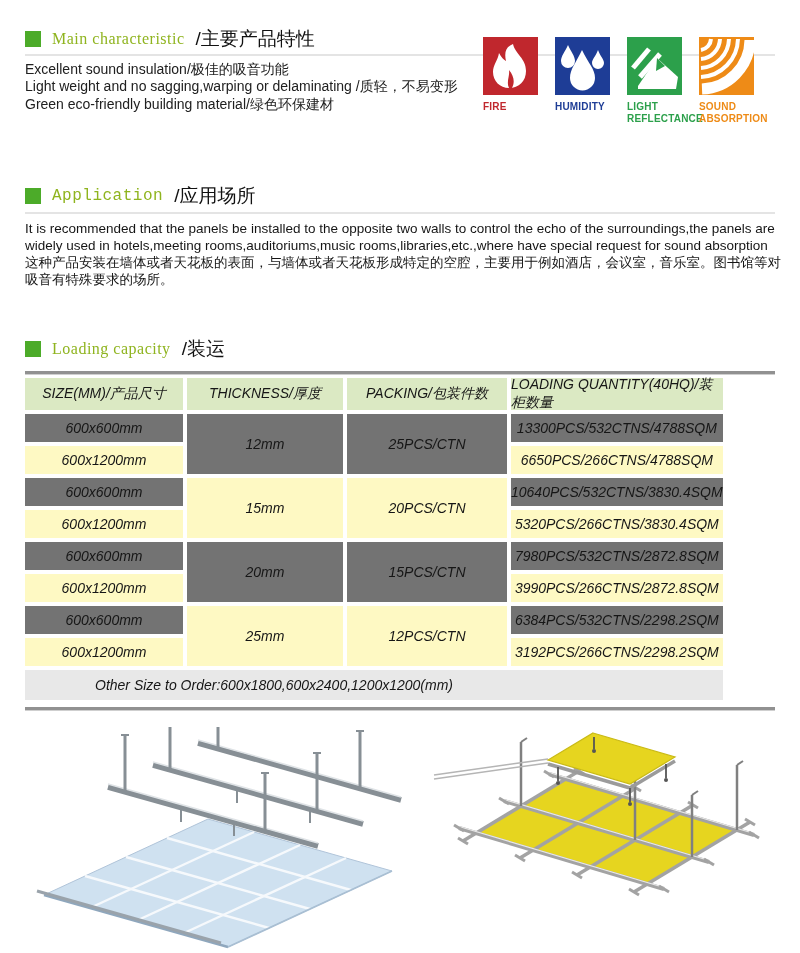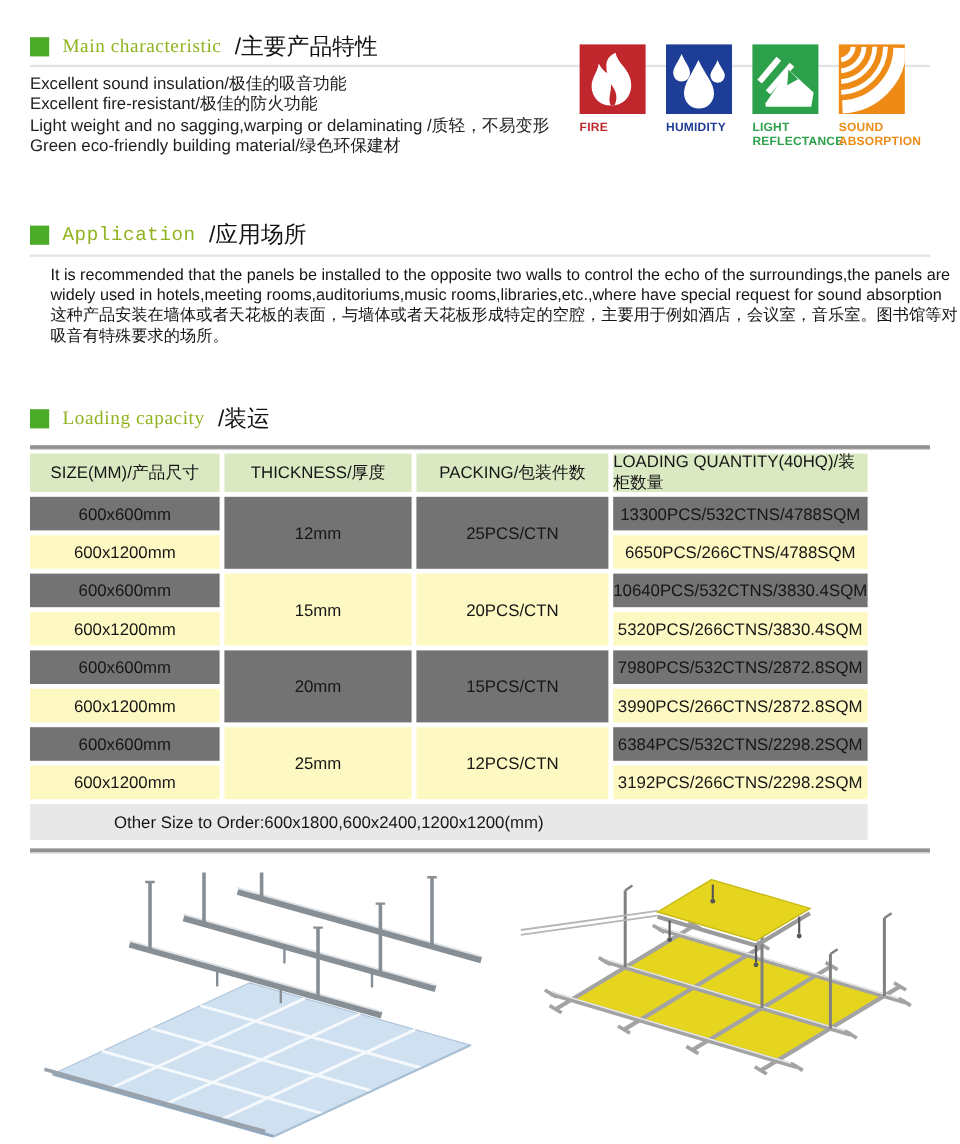--- a/index.html
+++ b/index.html
@@ -14,26 +14,26 @@
   .hr-dark{position:absolute;left:25px;width:750px;height:3px;background:#919191;border-bottom:1px solid #cfcfcf;}
   
   .features{position:absolute;left:25px;top:61px;font-size:14px;line-height:17.4px;color:#202020;}
   
   .badges{position:absolute;left:483px;top:37px;display:flex;gap:17px;justify-content:space-between;}
   .badge{width:55px;}
   .sq{width:55px;height:58px;position:relative;}
   .sq svg{position:absolute;inset:0;}
   .blabel{width:78px;margin-top:6px;font-size:10px;font-weight:bold;line-height:11.5px;letter-spacing:.2px;}
   
-  .para{position:absolute;left:42px;top:220px;width:757px;font-size:13.5px;line-height:17px;color:#151515;}
+  .para{position:absolute;left:25px;top:220px;width:757px;font-size:13.5px;line-height:17px;color:#151515;}
   .para .zh{display:block;}
   
   .ltable{position:absolute;left:25px;top:378px;width:688px;display:grid;
           grid-template-columns:158px 156px 160px 1fr;
-          grid-template-rows:32px repeat(8,28px) 30px;gap:4px;font-size:14px;}
+          grid-template-rows:32px repeat(8,28px) 30px;gap:4px;font-size:14px;font-style:italic;}
   .cell{display:flex;align-items:center;justify-content:center;color:#161616;}
   .h{background:#dbe9c3;}
   .g{background:#737373;}
   .n{background:#fef9c3;}
   .f{background:#e8e8e8;justify-content:flex-start;padding-left:70px;}
   
   .diag{position:absolute;top:726px;width:390px;height:227px;}
   .diag-left{left:13px;}
   .diag-right{left:398px;}
 </style>
@@ -44,21 +44,20 @@
 
   <div class="sec-header" style="top:26px;">
     <span class="bullet" style="background: rgb(76, 171, 41);"></span>
     <span class="t-en" style="color: rgb(143, 180, 31);">Main characteristic</span>
       <span class="t-zh">/主要产品特性</span>
   </div>
   <div class="hr-light" style="top:54px;"></div>
 
   <div class="features">
     <div>Excellent sound insulation/极佳的吸音功能</div>
-    <div>Excellent fire-resistant/极佳的防火功能</div>
     <div>Light weight and no sagging,warping or delaminating /质轻，不易变形</div>
     <div>Green eco-friendly building material/绿色环保建材</div>
   </div>
 
   <div class="badges">
     <div class="badge">
       <div class="sq" style="background: rgb(192, 39, 45);">
         <svg viewBox="0 0 55 58">
           <path fill="#fff" d="M30 7 C32 17 43 21 43 34 C43 44 36 51 26 51 C17 51 10 44 10 35 C10 28 15 23 16 16 C19 22 23 24 23 24 C21 15 23 10 30 7 Z"></path>
           <path fill="currentColor" style="color:inherit" d="M26 51 C23 45 27 39 26 33 C31 39 32 45 29 51 Z" fill-opacity="0"></path>

